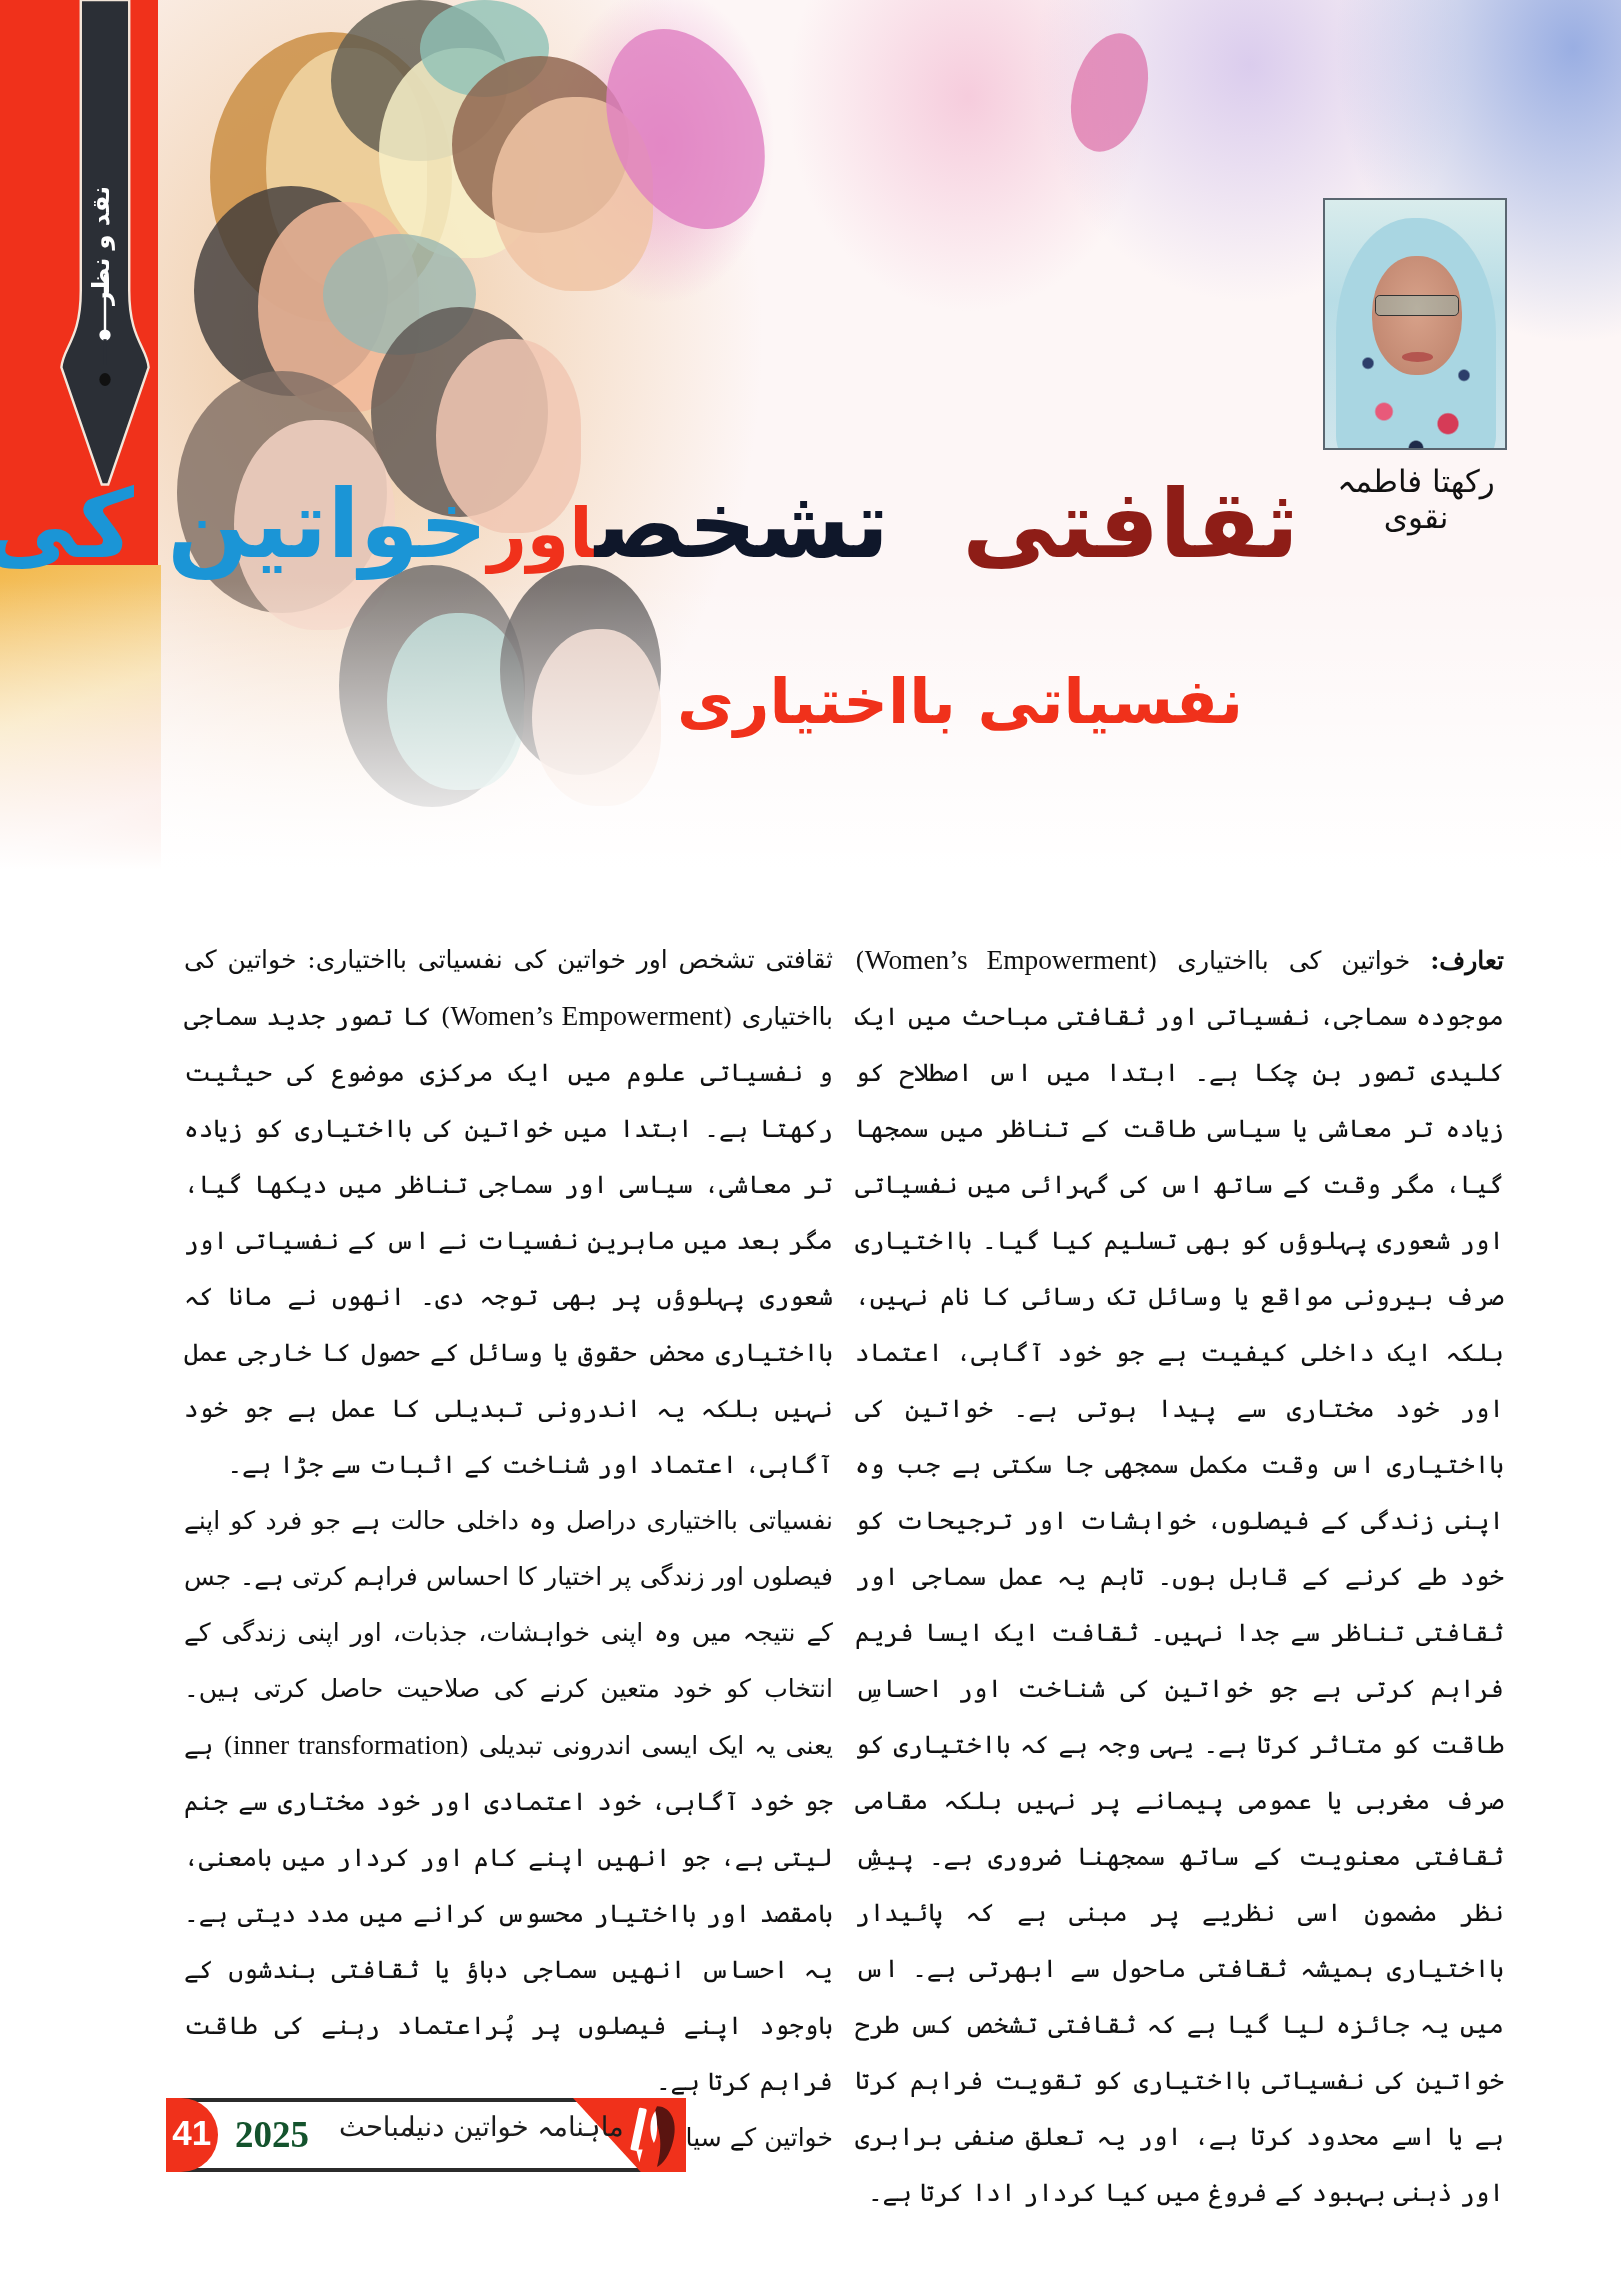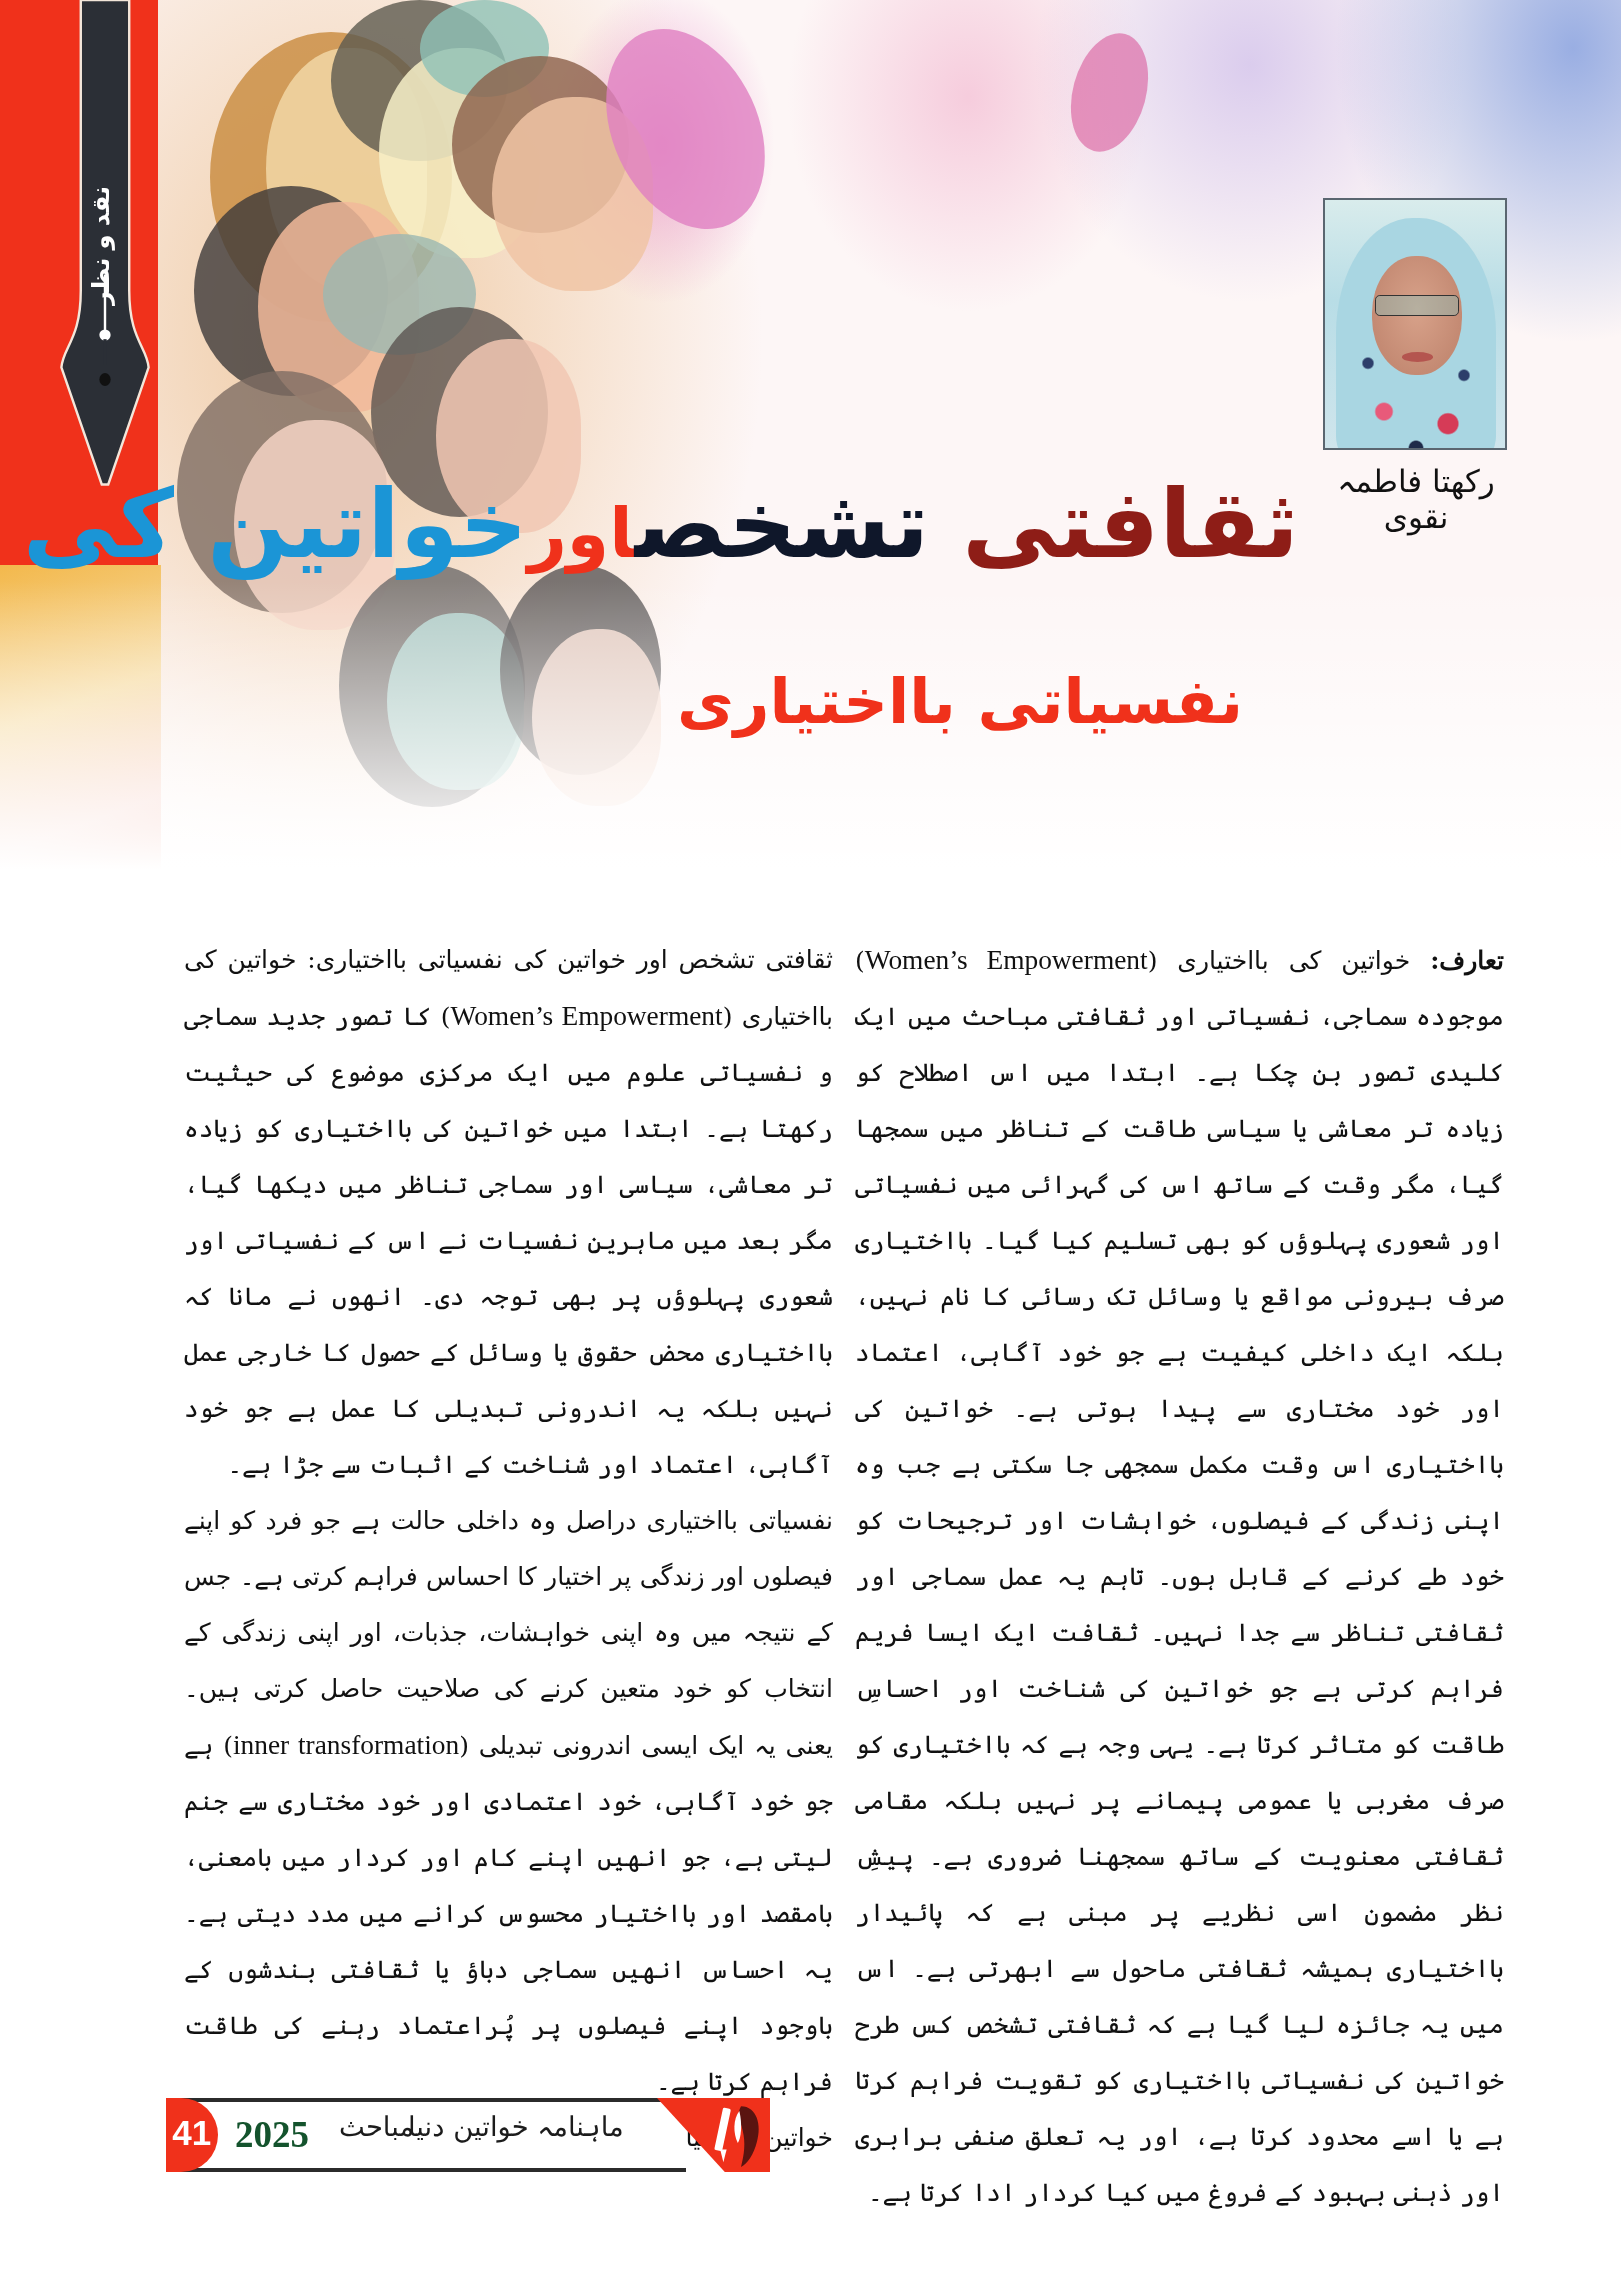--- a/index.html
+++ b/index.html
@@ -87,21 +87,21 @@
     text-align: center; direction: rtl;
     font-family: "DejaVu Serif", serif; font-size: 31px; color: #111;
   }
   
   .title-line1 {
     position: absolute; left: 621px; top: 452px; width: 678px; height: 145px;
     direction: rtl; text-align: center; white-space: nowrap;
     font-family: "DejaVu Sans", sans-serif; font-weight: bold; font-size: 95px;
     line-height: 145px;
   }
-  .title-line1 .w1 { color: #8e1d17; }
+  .title-line1 .w1 { color: #8e1d17; margin-left: 40px; }
   .title-line1 .w2 { color: #0f172a; }
   .title-line1 .w3 { color: #f0311b; font-size: 68px; }
   .title-line1 .w4 { color: #1b95d6; }
   .title-line2 {
     position: absolute; left: 694px; top: 629px; width: 549px; height: 145px;
     direction: rtl; text-align: center; white-space: nowrap;
     font-family: "DejaVu Sans", sans-serif; font-weight: bold; font-size: 62px;
     color: #f0311b; line-height: 145px;
   }
   
@@ -111,21 +111,21 @@
     font-family: "DejaVu Serif", serif; font-size: 25px; line-height: 56px;
     color: #111;
   }
   .col-right { left: 855px; }
   .col-left { left: 184px; }
   .col p { margin: 0; }
   .col .en { font-family: "Liberation Serif", serif; font-size: 27.4px; }
   .col .lead { font-weight: bold; }
   
   .footer {
-    position: absolute; left: 166px; top: 2098px; width: 604px; height: 74px;
+    position: absolute; left: 166px; top: 2098px; width: 520px; height: 74px;
   }
   .footer .bar {
     position: absolute; left: 0; top: 0; width: 520px; height: 74px;
     background: #fff;
     border-top: 4px solid #2b2b2b; border-bottom: 4.8px solid #2b2b2b;
     box-sizing: border-box;
   }
   .footer .red-right {
     position: absolute; right: 0; top: 0; width: 113px; height: 74px;
     background: #f0311b;

